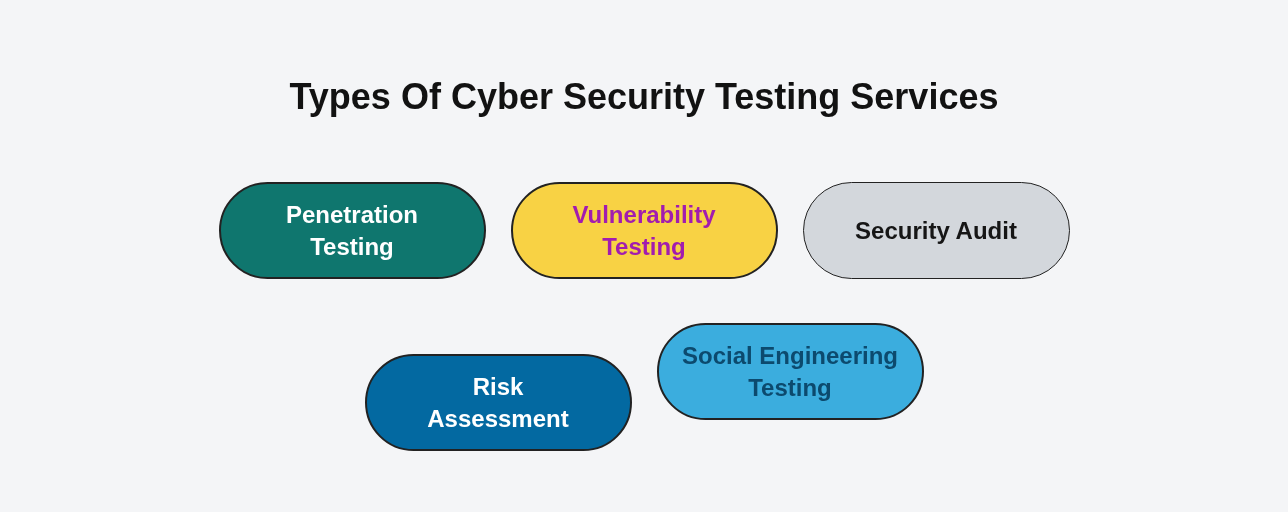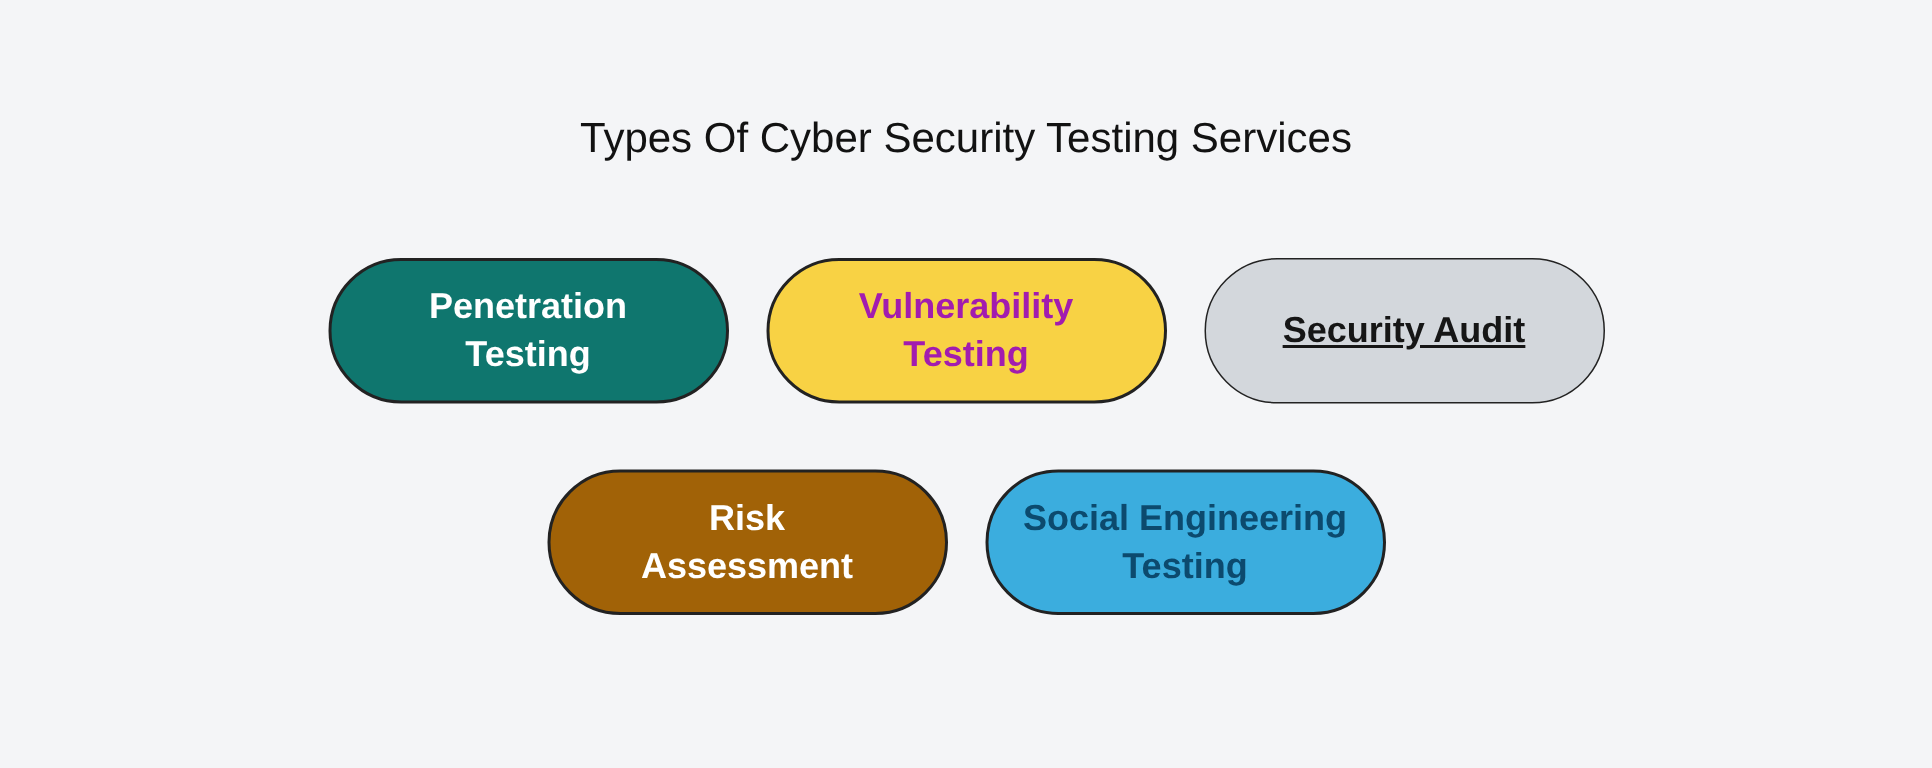--- a/index.html
+++ b/index.html
@@ -5,22 +5,22 @@
   html,body { margin:0; padding:0; }
   body {
     width:1288px; height:512px;
     background:#f4f5f7;
     font-family:"Liberation Sans", sans-serif;
     overflow:hidden;
   }
   .title {
     margin:76px 0 0 0;
     text-align:center;
-    font-size:28px;
-    font-weight:400;
+    font-size:36px;
+    font-weight:700;
     color:#121212;
   }
   .row { display:flex; justify-content:center; gap:25px; }
   .row-1 { margin-top:64px; }
   .row-2 { margin-top:44px; }
   .card {
     box-sizing:border-box;
     width:267px; height:97px;
     border:2px solid #222222;
     border-radius:50px;
@@ -34,21 +34,21 @@
 </head>
 <body>
 
 <h1 class="title">Types Of Cyber Security Testing Services</h1>
 <div id="rows-container">
     <div class="row row-1">
       <div class="card" style="background: #0f766e; color: rgb(255, 255, 255); border-color: rgb(34, 34, 34); border-width: 2px;">Penetration
 Testing</div>
       <div class="card" style="background: rgb(248, 210, 68); color: #a21caf; border-color: rgb(34, 34, 34); border-width: 2px;">Vulnerability
 Testing</div>
-      <div class="card" style="background: rgb(211, 215, 220); color: rgb(22, 22, 22); border-color: rgb(34, 34, 34); border-width: 1.2px; text-decoration: underline;">Security Audit</div>
+      <div class="card" style="background: rgb(211, 215, 220); color: rgb(22, 22, 22); border-color: rgb(34, 34, 34); border-width: 1.2px;">Security Audit</div>
     </div>
     <div class="row row-2">
-      <div class="card" style="background: #a16207; color: rgb(255, 255, 255); border-color: rgb(34, 34, 34); border-width: 2px;">Risk
+      <div class="card" style="background: #0369a1; color: rgb(255, 255, 255); border-color: rgb(34, 34, 34); border-width: 2px; margin-top: 31px;">Risk
 Assessment</div>
       <div class="card" style="background: rgb(59, 173, 222); color: #0c4a6e; border-color: rgb(34, 34, 34); border-width: 2px;">Social Engineering
 Testing</div>
     </div>
   </div>
 
 </body></html>

